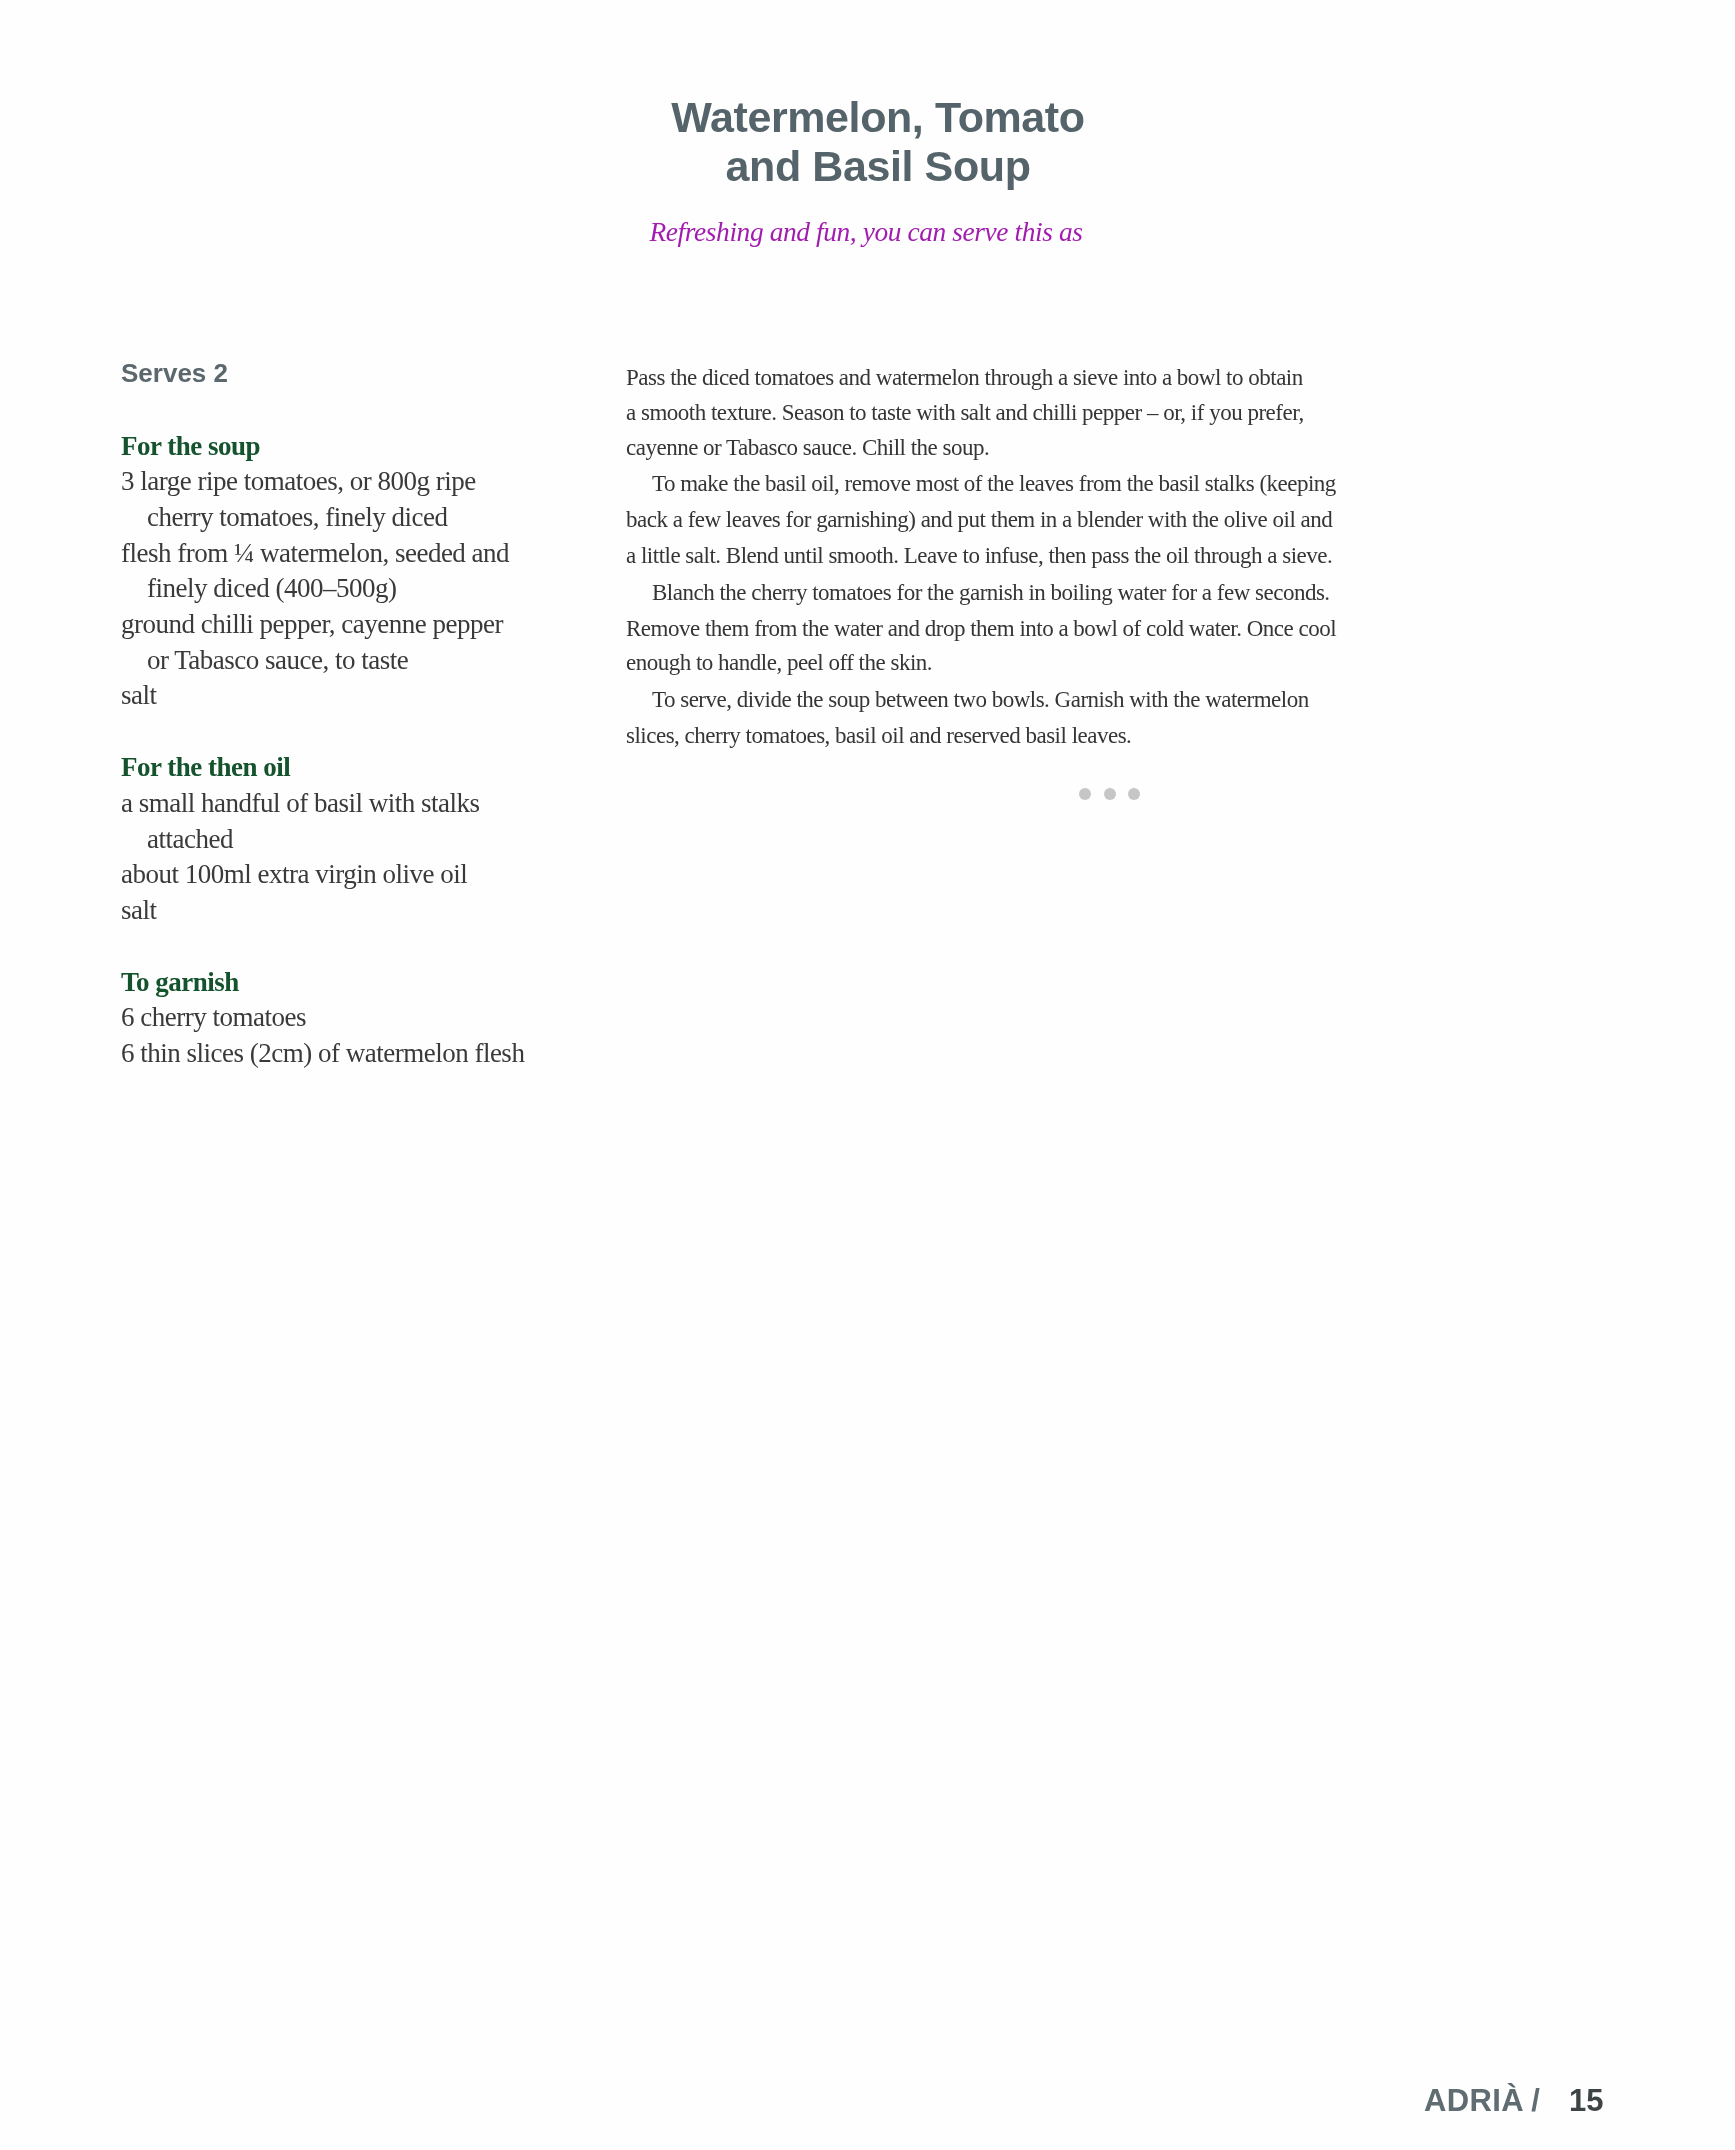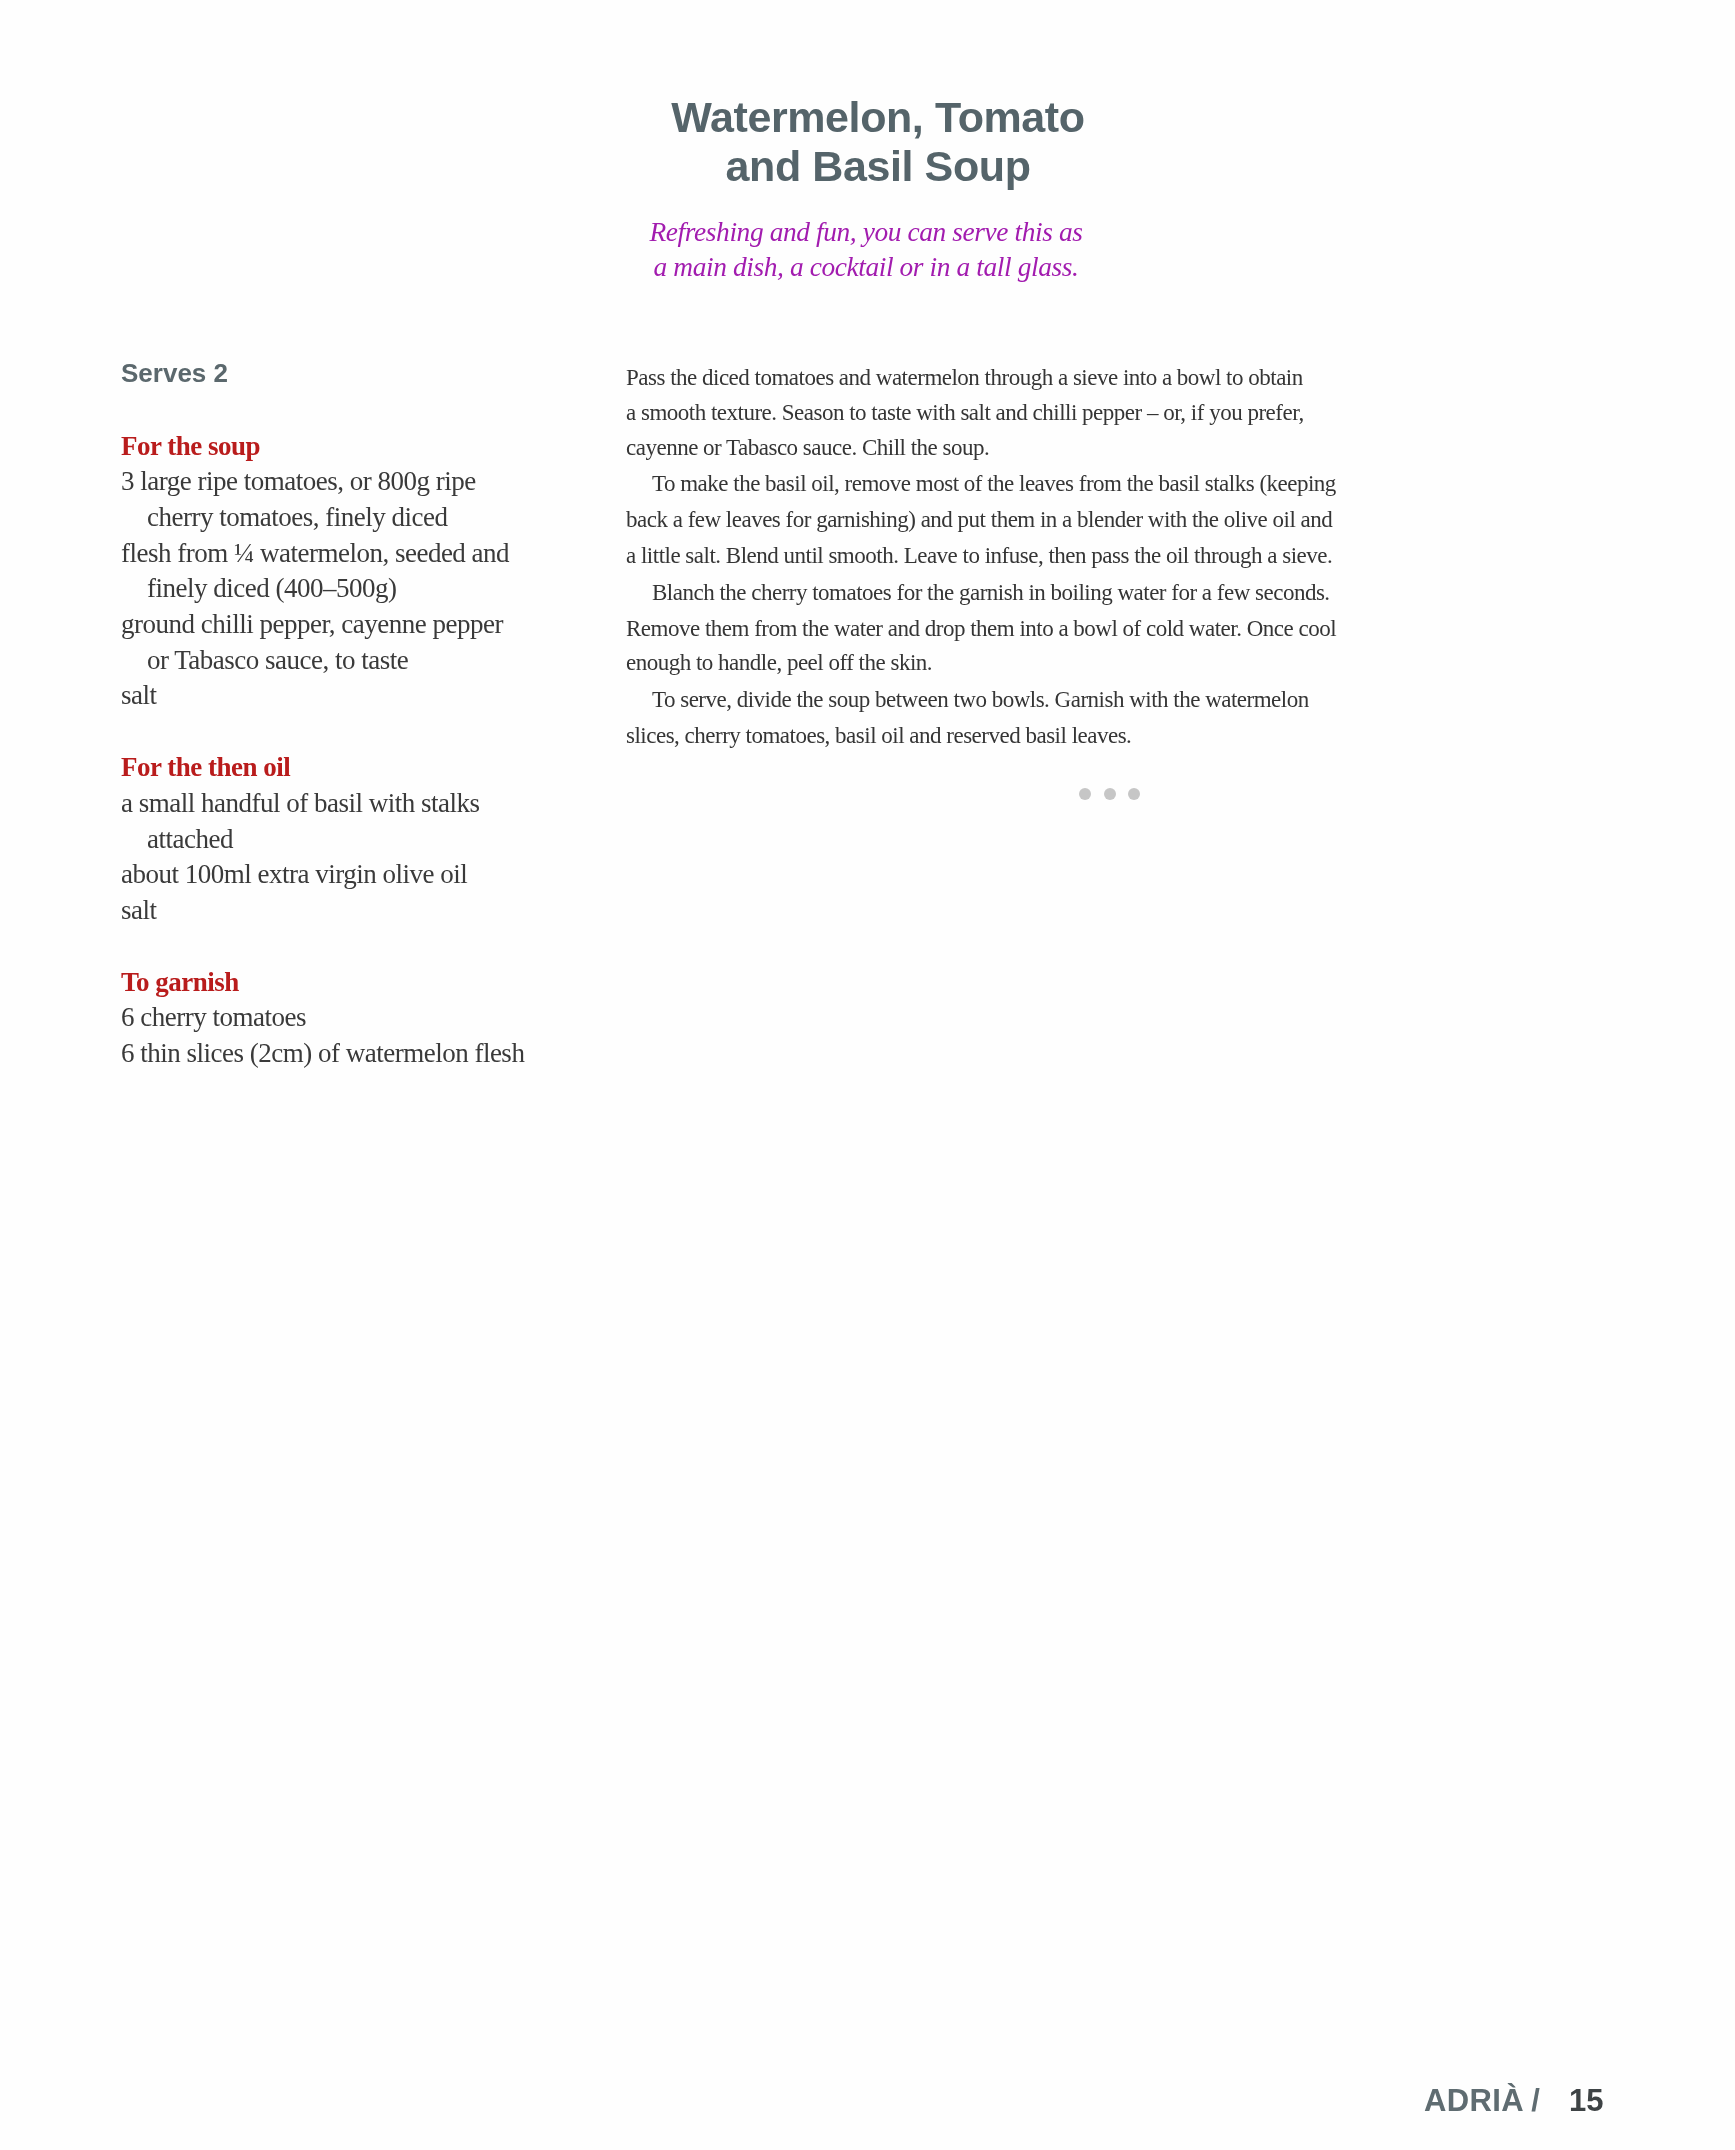--- a/index.html
+++ b/index.html
@@ -77,21 +77,21 @@
       font-family: "Liberation Serif", "DejaVu Serif", serif;
       font-size: 27px;
       line-height: 35px;
       height: 35px;
       color: #3a3a3a;
       letter-spacing: -0.5px;
       white-space: nowrap;
     }
     .ing-line.heading {
       font-weight: bold;
-      color: #b91c1c;
+      color: #14532d;
     }
     .ing-line.cont {
       left: 26px;
     }
 
     
     .method {
       position: absolute;
       left: 626px;
       top: 0;
@@ -146,21 +146,20 @@
 
 <div class="page">
 
   <h1 class="title">
     <span class="line">Watermelon, Tomato</span>
     <span class="line">and Basil Soup</span>
   </h1>
 
   <p class="subtitle">
     <span class="line">Refreshing and fun, you can serve this as</span>
-    <span class="line">a main dish, a cocktail or in a tall glass.</span>
   </p>
 
   <div class="ingredients">
     <div class="serves">Serves 2</div>
 
     <div class="ing-line heading" style="top:429px">For the soup</div>
     <div class="ing-line" style="top:464px">3 large ripe tomatoes, or 800g ripe</div>
     <div class="ing-line cont" style="top:500px">cherry tomatoes, finely diced</div>
     <div class="ing-line" style="top:536px">flesh from ¼ watermelon, seeded and</div>
     <div class="ing-line cont" style="top:571px">finely diced (400–500g)</div>

